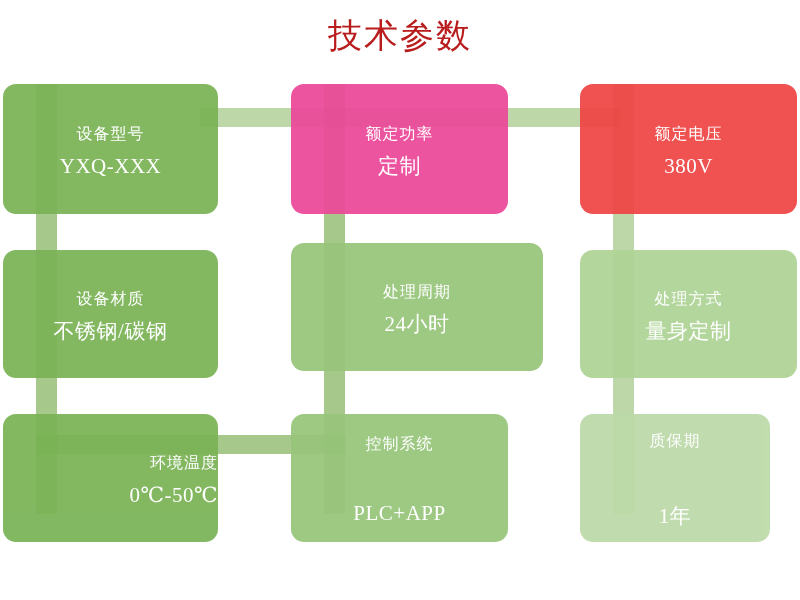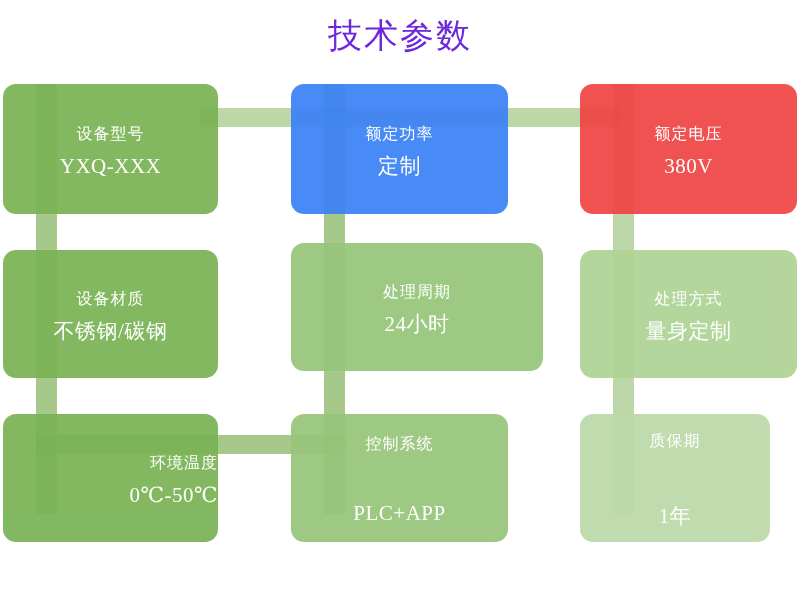--- a/index.html
+++ b/index.html
@@ -21,21 +21,21 @@
 
   
   .title {
     position: absolute;
     left: 0;
     top: 12px;
     width: 800px;
     text-align: center;
     font-size: 34px;
     line-height: 46px;
-    color: #6d28d9;
+    color: #b91c1c;
     letter-spacing: 2px;
     font-family: "DejaVu Sans", "Liberation Sans", sans-serif;
     font-weight: 400;
   }
 
   
   .conn {
     position: absolute;
     background: #6fa744;
     opacity: 0.62;
@@ -66,21 +66,21 @@
   .card .value {
     font-size: 21px;
     line-height: 30px;
     letter-spacing: 0.5px;
     white-space: nowrap;
     margin-top: 2px;
   }
 
   
   .sh-dark   { background: #7ab356; }
-  .sh-mid    { background: #3b82f6; }
+  .sh-mid    { background: #ec4899; }
   .sh-mid2   { background: #97c57a; }
   .sh-light  { background: #ef4444; }
   .sh-light2 { background: #aed395; }
   .sh-pale   { background: #bcdaa8; }
 </style>
 </head>
 <body>
 
 <div id="stage">
 

